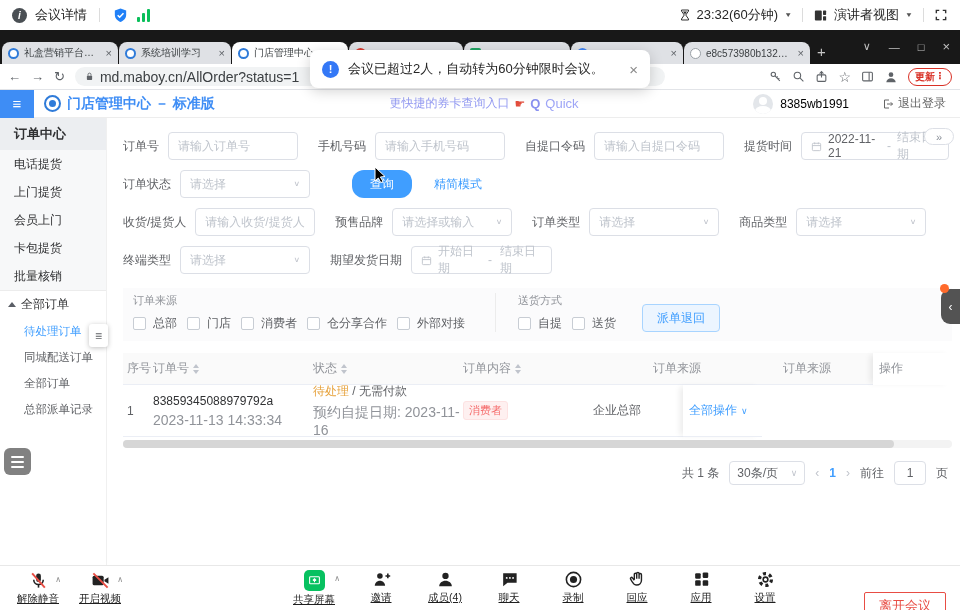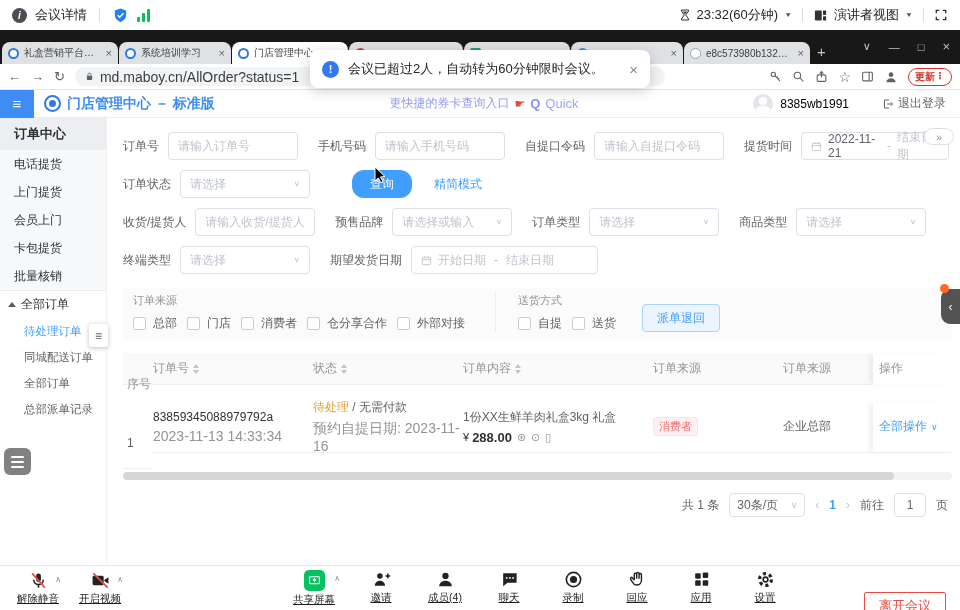--- a/index.html
+++ b/index.html
@@ -74,42 +74,42 @@
 
   .main { flex:1; background:#fff; padding:8px 14px 0 16px; position:relative; }
   .frow { display:flex; align-items:center; margin-top:10px; }
   .frow:first-child { margin-top:6px; }
   .fgroup { display:flex; align-items:center; margin-right:20px; }
   .flabel { font-size:12px; color:#606266; margin-right:9px; white-space:nowrap; }
   .inp { height:28px; border:1px solid #dcdfe6; border-radius:4px; display:flex; align-items:center; padding:0 9px; font-size:12px; color:#bfc4cc; background:#fff; }
   .inp .val { color:#606266; }
   .sel { justify-content:space-between; }
   .sel .car { color:#c0c4cc; font-size:9px; margin-left:6px; transform:scaleY(.8); }
-  .w118{width:130px}.w120{width:120px}.w148{width:148px}.w165{width:187px}
+  .w118{width:130px}.w120{width:120px}.w148{width:148px}.w165{width:141px}
   .cal-ico { display:flex; margin-right:6px; }
   .btn-primary { height:28px; background:#409eff; color:#fff; border:none; border-radius:12px; font-size:12px; padding:0 18px; margin-left:22px; }
   .link-blue { font-size:12px; color:#409eff; margin-left:22px; position:relative; }
   .expand-pill { position:absolute; right:12px; top:10px; width:30px; height:17px; border:1px solid #dcdfe6; border-radius:9px; display:flex; align-items:center; justify-content:center; color:#8a9099; font-size:11px; background:#fff; }
 
   .band { margin-top:14px; background:#fbfbfc; padding:5px 10px 9px 10px; display:flex; }
   .band-col { }
   .band-title { font-size:11px; color:#909399; margin-bottom:7px; }
   .cbrow { display:flex; align-items:center; gap:10px; }
   .cb { display:flex; align-items:center; gap:7px; font-size:12px; color:#606266; }
   .cb .box { width:13px; height:13px; border:1px solid #c8cdd4; border-radius:2px; background:#fff; }
   .band-col2 { margin-left:30px; padding-left:22px; border-left:1px solid #ececec; }
   .btn-plain { height:28px; background:#ecf5ff; border:1px solid #a8d4ff; color:#409eff; border-radius:4px; font-size:12px; padding:0 14px; margin-left:26px; align-self:flex-end; margin-bottom:0; }
   .band-right { display:flex; align-items:flex-end; }
 
   
   .tbl { margin-top:12px; font-size:12px; }
   .tr { display:flex; align-items:center; }
   .th { height:32px; background:#fafafa; color:#909399; display:flex; align-items:center; border-bottom:1px solid #ebeef5; }
   .td { border-bottom:1px solid #ebeef5; height:52px; display:flex; flex-direction:column; justify-content:center; color:#606266; background:#fff; }
-  .c0{width:30px; padding-left:4px;margin-top:32px;} .c1{width:160px} .c2{width:150px} .c3{width:190px} .c4{width:130px} .c5{width:90px}
+  .c0{width:30px; padding-left:4px;} .c1{width:160px} .c2{width:150px} .c3{width:190px} .c4{width:130px} .c5{width:90px}
   .c6{width:79px; background:#fff; box-shadow:-5px 0 6px -2px rgba(0,0,0,.08); padding-left:6px;}
   .th .c6 { background:#fff; height:32px; display:flex; align-items:center; }
   .hcell { display:flex; align-items:center; gap:4px; }
   .sorter { display:flex; flex-direction:column; gap:2px; }
   .sorter i { display:block; width:0; height:0; border-left:3.5px solid transparent; border-right:3.5px solid transparent; }
   .sorter .up { border-bottom:4px solid #c0c4cc; }
   .sorter .dn { border-top:4px solid #c0c4cc; }
   .cell-sub { color:#909399; font-size:14px; margin-top:4px; }
   .st-orange { color:#e6a23c; }
   .st-rest { color:#606266; }
@@ -509,30 +509,20 @@
         <div class="tr">
           <div class="td c0">1</div>
           <div class="td c1">
             <span style="color:#303133">83859345088979792a</span>
             <span class="cell-sub">2023-11-13 14:33:34</span>
           </div>
           <div class="td c2">
             <span><span class="st-orange">待处理</span> <span class="st-rest">/ 无需付款</span></span>
             <span class="cell-sub">预约自提日期: 2023-11-16</span>
           </div>
-          <div class="td c3">
-            <span>1份XX生鲜羊肉礼盒3kg 礼盒</span>
-            <span class="price-line">
-              <span class="cur">¥</span>
-              <span class="price">288.00</span>
-              <span class="tag-ico">⊛</span>
-              <span class="tag-ico">⊙</span>
-              <span class="tag-ico">▯</span>
-            </span>
-          </div>
           <div class="td c4">
             <span class="badge-red">消费者</span>
           </div>
           <div class="td c5">企业总部</div>
           <div class="td c6">
             <span class="op-link">
               <span>全部操作</span>
               <span style="font-size:9px">∨</span>
             </span>
           </div>

